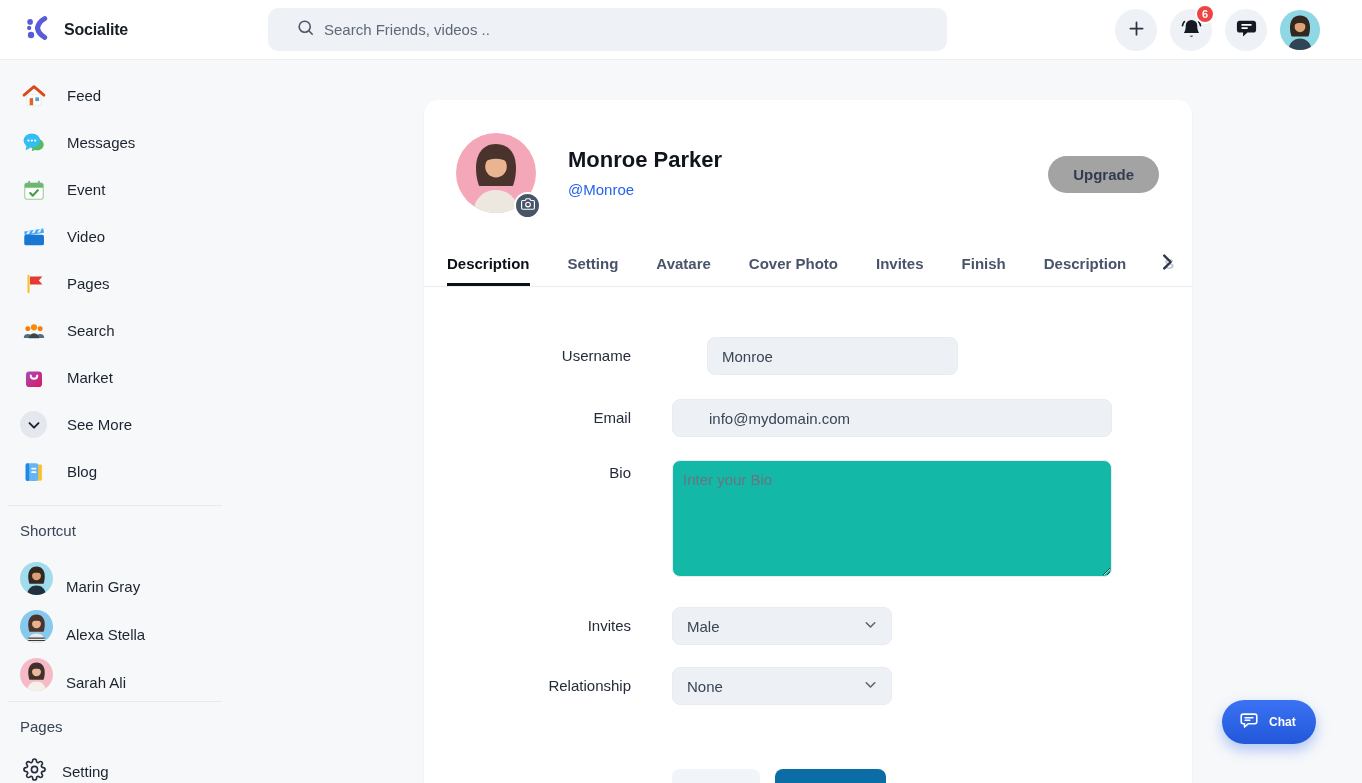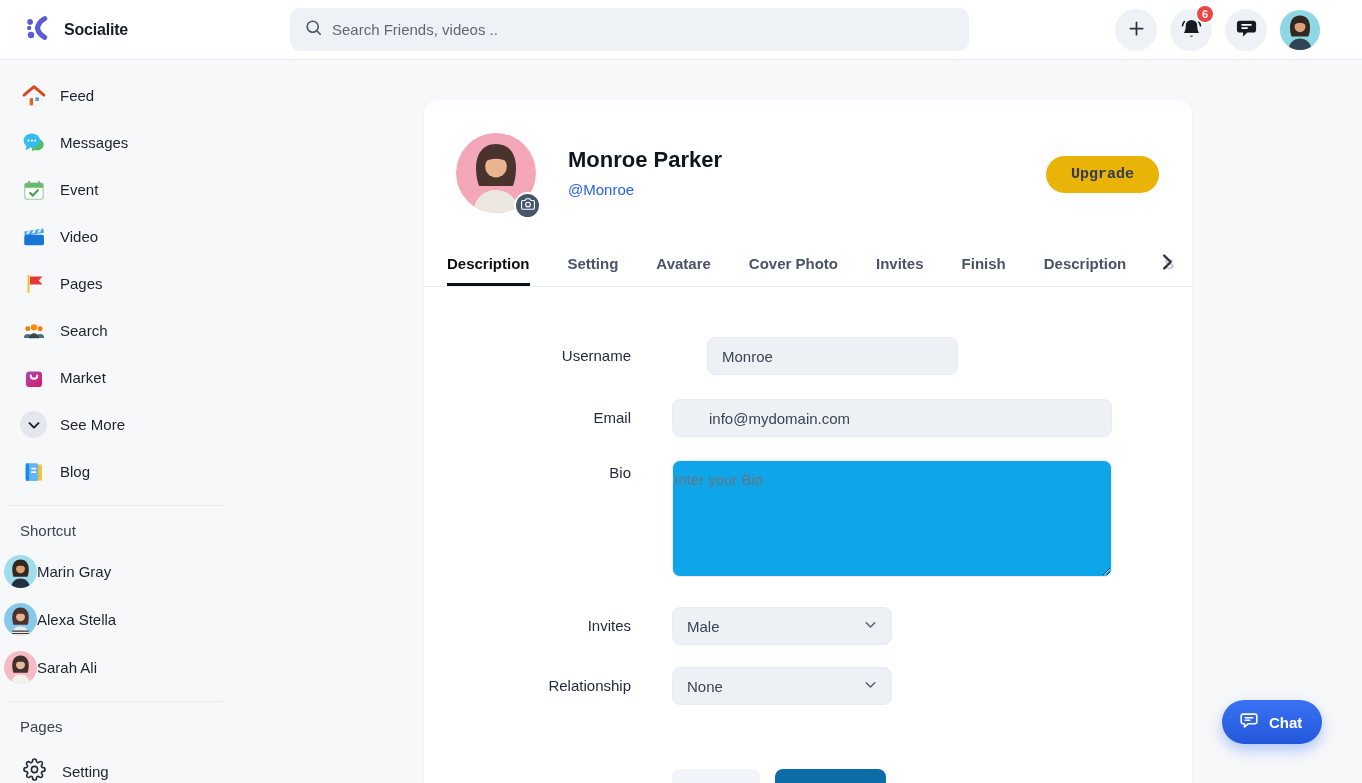--- a/index.html
+++ b/index.html
@@ -9,106 +9,106 @@
     background:#f7f8fa; font-family:"Liberation Sans", sans-serif;
   }
   
   .topbar {
     position:absolute; inset:0 0 auto 0; height:60px; background:#ffffff;
     border-bottom:1px solid #eceef1; z-index:20;
   }
   .logo { position:absolute; left:24px; top:0; height:60px; display:flex; align-items:center; gap:10px; cursor:pointer; }
   .logo-text { font-size:16px; font-weight:bold; color:#181d26; letter-spacing:-0.2px; }
   .search {
-    position:absolute; left:290px; top:8px; width:679px; height:43px;
-    background:#eef1f6; border-radius:10px; display:flex; align-items:center; padding:0 14px; gap:9px;
+    position:absolute; left:268px; top:8px; width:679px; height:43px;
+    background:#eef1f6; border-radius:10px; display:flex; align-items:center; padding:0 28px; gap:9px;
   }
   .search input { flex:1; border:0; background:transparent; outline:none; font-family:"Liberation Sans",sans-serif; font-size:15px; color:#333a45; }
   .search input::placeholder { color:#5f6877; }
   .topbar-right { position:absolute; right:42px; top:9px; display:flex; align-items:center; gap:13px; }
   .circle-btn {
     position:relative; width:42px; height:42px; border-radius:50%; background:#eef1f6;
     border:0; display:flex; align-items:center; justify-content:center; cursor:pointer; flex:0 0 auto;
   }
   .badge {
     position:absolute; top:-5px; right:-3px; min-width:20px; height:20px; padding:0 4px;
     background:#ee4444; border:2px solid #ffffff; border-radius:11px;
     color:#fff; font-size:11px; font-weight:bold; display:flex; align-items:center; justify-content:center;
   }
   .avatar-btn { width:40px; height:40px; border-radius:50%; overflow:hidden; border:0; padding:0; cursor:pointer; flex:0 0 auto; }
   .pimg { display:block; width:100%; height:100%; }
   
   .sidebar { position:absolute; left:0; top:60px; bottom:0; width:230px; padding-top:12px; }
-  .side-item { height:47px; display:flex; align-items:center; padding-left:20px; gap:13px; cursor:pointer; }
+  .side-item { height:47px; display:flex; align-items:center; padding-left:20px; gap:20px; cursor:pointer; }
   .side-item .icon { width:27px; height:27px; flex:0 0 27px; display:flex; align-items:center; justify-content:center; }
   .side-label { font-size:15px; font-weight:500; color:#1c2330; }
   .seemore-circle { width:27px; height:27px; border-radius:50%; background:#e4e8ee; display:flex; align-items:center; justify-content:center; }
   .divider { height:1px; background:#e7e9ed; margin:10px 8px 0 8px; }
   .section-header { font-size:15px; font-weight:400; color:#3a4454; padding:16px 0 8px 20px; }
-  .shortcut-item { height:48px; display:flex; align-items:center; padding-left:4px; cursor:pointer; }
+  .shortcut-item { height:48px; display:flex; align-items:flex-end; padding-left:20px; gap:13px; cursor:pointer; }
   .shortcut-avatar { width:33px; height:33px; border-radius:50%; overflow:hidden; flex:0 0 33px; }
   .shortcut-name { font-size:15px; color:#1c2330; }
   .page-item { height:48px; display:flex; align-items:center; padding-left:23px; gap:16px; cursor:pointer; margin-top:4px; }
   
   .card {
     position:absolute; left:424px; top:100px; width:768px; height:760px;
     background:#ffffff; border-radius:14px; box-shadow:0 1px 3px rgba(16,24,40,.05);
   }
   .card-avatar { position:absolute; left:32px; top:33px; width:80px; height:80px; border-radius:50%; overflow:hidden; }
   .cam-badge {
     position:absolute; left:90px; top:92px; width:27px; height:27px; border-radius:50%;
     background:#475569; border:2.5px solid #ffffff; display:flex; align-items:center; justify-content:center; cursor:pointer;
   }
   .profile-name { position:absolute; left:144px; top:47px; font-size:22px; font-weight:bold; color:#10151d; }
   .profile-handle { position:absolute; left:144px; top:81px; font-size:15px; color:#2563eb; cursor:pointer; text-decoration:none; }
   .upgrade {
     position:absolute; right:33px; top:56px; height:37px; padding:0 25px; border-radius:19px;
-    background:#eab308; border:0; font-family:Liberation Mono, monospace; font-size:15px; font-weight:600; color:#323c4d; cursor:pointer;
+    background:#a3a3a3; border:0; font-family:Liberation Sans, sans-serif; font-size:15px; font-weight:600; color:#323c4d; cursor:pointer;
   }
   .tabs {
     position:absolute; left:0; right:0; top:140px; height:47px;
     display:flex; gap:38px; padding-left:23px; border-bottom:1px solid #eaedf0;
   }
   .tab {
     display:flex; align-items:center; font-size:15px; font-weight:600; color:#49536a;
     white-space:nowrap; cursor:pointer; border-bottom:3px solid transparent; padding-top:3px;
   }
   .tab.active { color:#0c1118; border-bottom-color:#0c1118; }
   .tab.faded { opacity:.3; }
   .tabs-next { position:absolute; right:12px; top:150px; width:26px; height:26px; border:0; background:transparent; cursor:pointer; padding:0; }
   .f-label { position:absolute; left:0; width:207px; text-align:right; font-size:15px; color:#242c39; }
   .lh38 { height:38px; line-height:38px; }
   .inp {
     position:absolute; left:248px; height:38px; background:#edf0f5; border:1px solid #e8ecf1; border-radius:8px;
     font-family:"Liberation Sans",sans-serif; font-size:15px; color:#3a4555; padding:0 14px; outline:none;
   }
   .bio-area {
     position:absolute; left:248px; top:360px; width:440px; height:117px;
-    background:#0ea5e9; border:1px solid #e8ecf1; border-radius:8px; padding:10px 1px;
+    background:#14b8a6; border:1px solid #e8ecf1; border-radius:8px; padding:10px 10px;
     font-family:"Liberation Sans",sans-serif; font-size:15px; color:#3a4555; outline:none; resize:both;
   }
   .bio-area::placeholder, .inp::placeholder { color:#6b7480; }
   .select {
     position:absolute; left:248px; width:220px; height:38px; background:#edf0f5; border:1px solid #e8ecf1;
     border-radius:8px; display:flex; align-items:center; justify-content:space-between;
     padding:0 12px 0 14px; font-size:15px; color:#3a4555; cursor:pointer;
   }
   .btn-cancel {
     position:absolute; left:248px; top:669px; width:88px; height:40px; border-radius:8px; border:0;
     background:#f1f4f9; font-family:"Liberation Sans",sans-serif; font-size:15px; font-weight:600; color:#1f2733; cursor:pointer;
   }
   .btn-save {
     position:absolute; left:351px; top:669px; width:111px; height:40px; border-radius:8px; border:0;
     background:#0c6da6; font-family:"Liberation Sans",sans-serif; font-size:15px; font-weight:600; color:#ffffff; cursor:pointer;
   }
   
   .chat-fab {
     position:absolute; left:1222px; top:700px; height:44px; padding:0 20px 0 16px; border-radius:22px; border:0;
     background:linear-gradient(180deg,#3b72f3,#2257da); color:#ffffff; font-family:"Liberation Sans",sans-serif;
-    font-size:15px; font-weight:bold; display:flex; align-items:center; gap:9px;
+    font-size:12px; font-weight:bold; display:flex; align-items:center; gap:9px;
     box-shadow:0 6px 14px rgba(37,99,235,.35); cursor:pointer; z-index:30;
   }
 </style>
 </head>
 <body>
 
 <div class="frame">
 
   <header class="topbar">
     <div class="logo">

